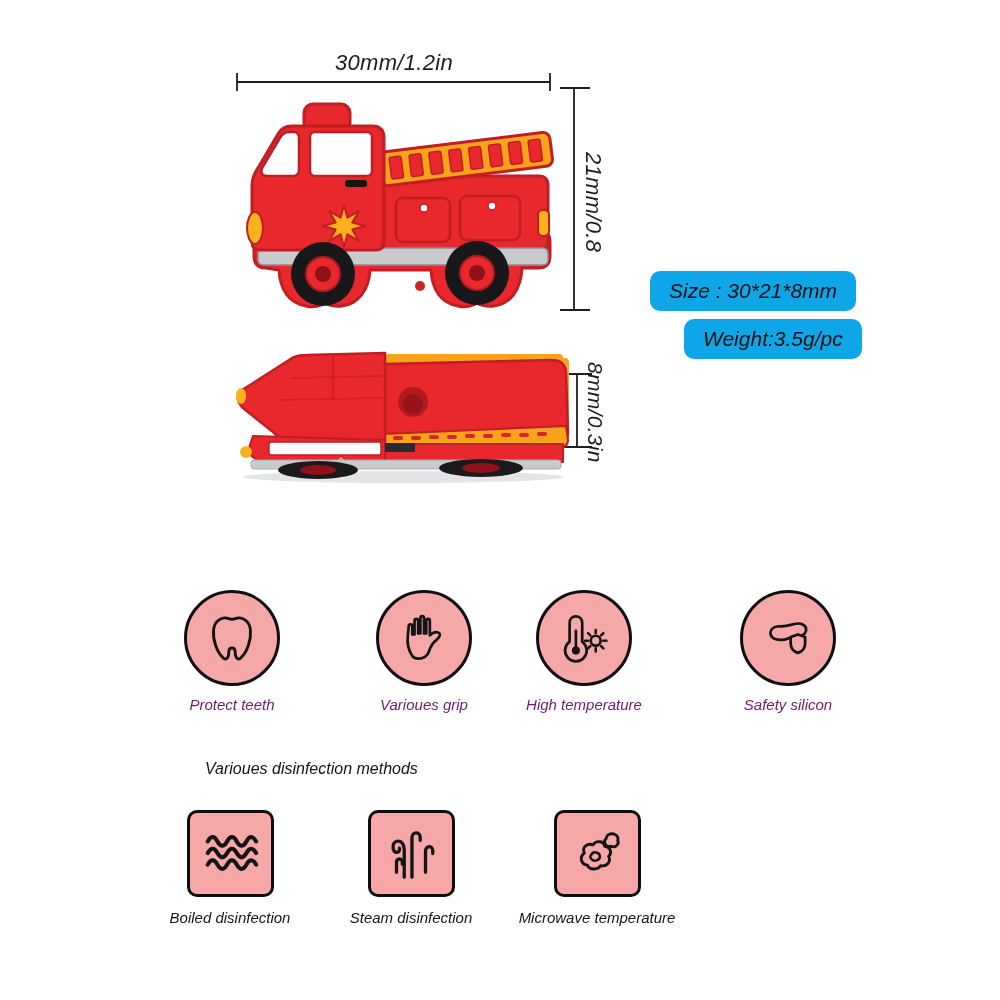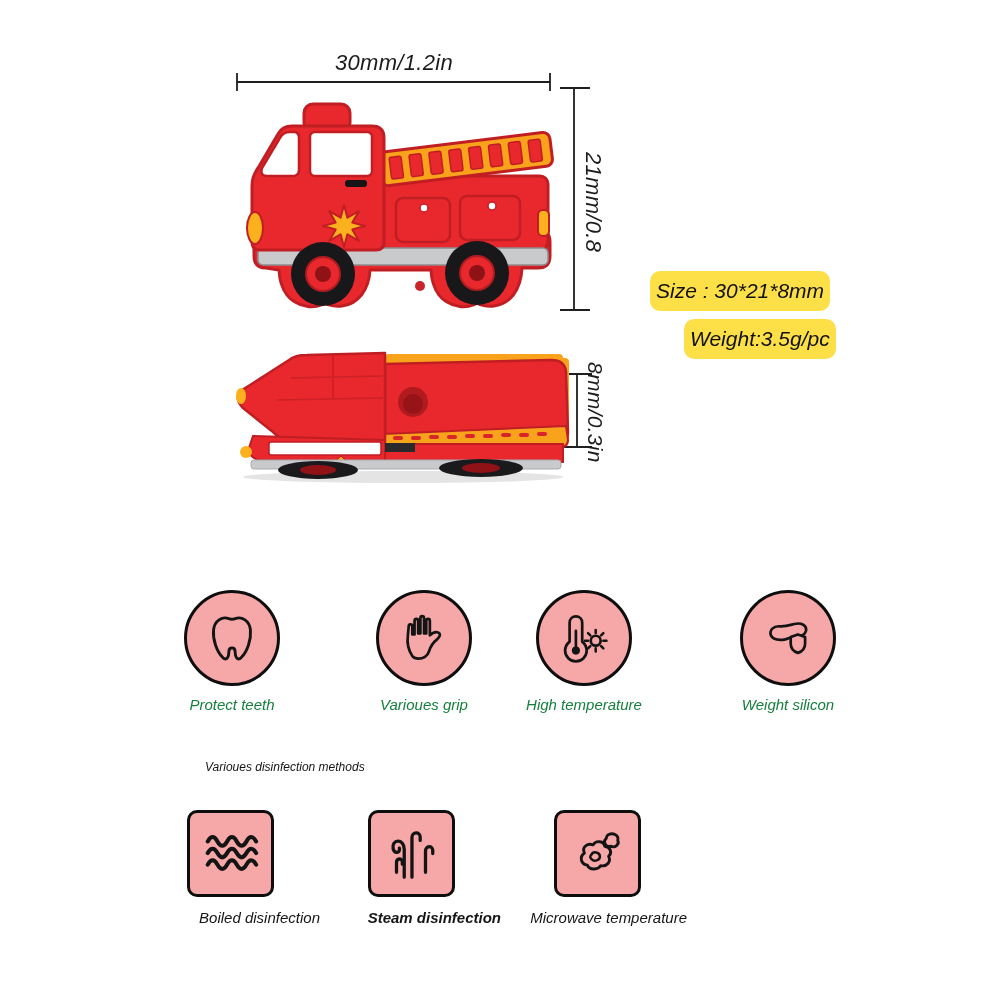--- a/index.html
+++ b/index.html
@@ -5,36 +5,36 @@
   html,body{margin:0;padding:0;background:#fff;}
   .canvas{
     position:relative;width:1000px;height:1000px;background:#ffffff;overflow:hidden;
     font-family:"Liberation Sans",sans-serif;font-style:italic;color:#141414;
   }
   .abs{position:absolute;}
   .dim-label{position:absolute;font-size:22px;letter-spacing:.3px;color:#1c1c1c;white-space:nowrap;}
   .dim-label.h{width:320px;text-align:center;}
   .dim-label.v{writing-mode:vertical-rl;text-align:center;}
   .badge{
-    position:absolute;background:#fde047;border-radius:10px;
-    padding:8px 6px;font-size:21px;color:#111;white-space:nowrap;
+    position:absolute;background:#0ea5e9;border-radius:10px;
+    padding:8px 19px;font-size:21px;color:#111;white-space:nowrap;
   }
   .feat{position:absolute;top:590px;width:180px;text-align:center;}
   .feat-circle{
     width:90px;height:90px;border:3.5px solid #0e0e0e;border-radius:50%;
     background:#f6a7a7;display:flex;align-items:center;justify-content:center;margin:0 auto;
   }
-  .feat-label{margin-top:10px;font-size:15px;color:#15803d;}
+  .feat-label{margin-top:10px;font-size:15px;color:#701a75;}
   .method{position:absolute;top:810px;width:180px;text-align:center;}
   .method-square{
     width:81px;height:81px;border:3.5px solid #0e0e0e;border-radius:10px;
     background:#f6a7a7;display:flex;align-items:center;justify-content:center;margin:0 auto;
   }
-  .method-label{margin-top:12px;font-size:15px;color:#151515;text-align:right;}
-  .section-heading{position:absolute;left:205px;top:760px;font-size:12px;color:#141414;}
+  .method-label{margin-top:12px;font-size:15px;color:#151515;}
+  .section-heading{position:absolute;left:205px;top:760px;font-size:16px;color:#141414;}
   svg{display:block;}
 </style>
 </head>
 <body>
 
 <div class="canvas">
 
   <svg class="abs" style="left:0;top:0;" width="1000" height="1000" viewBox="0 0 1000 1000">
     <g stroke="#1f1f1f" stroke-width="1.8" fill="none">
       <path d="M237,82 L550,82 M237,73 L237,91 M550,73 L550,91"></path>
@@ -185,37 +185,37 @@
   </div>
 
   <div class="feat" style="left:698px;">
     <div class="feat-circle">
       <svg width="54" height="54" viewBox="0 0 60 60" fill="none" stroke="#141414" stroke-width="3" stroke-linecap="round" stroke-linejoin="round">
         <path d="M 11,27 C 9,21 14,16.5 21,17 C 27,17.4 31,16 37,14.5 C 45,12.5 51,16 50,22
                  C 49,26.5 44,28.5 38,28.5 C 32,28.5 30,31.5 24,32 C 17,32.5 12.5,31 11,27 Z"></path>
         <path d="M 41,26 L 49,29 L 49,36 C 49,41.5 45.5,45 41,46.5 C 36.5,45 33,41.5 33,36 L 33,29 Z" fill="#f6a7a7"></path>
       </svg>
     </div>
-    <div class="feat-label">Weight silicon</div>
+    <div class="feat-label">Safety silicon</div>
   </div>
 
   <div class="section-heading">Varioues disinfection methods</div>
 
   <div class="method" style="left:140px;">
     <div class="method-square">
       <svg width="58" height="58" viewBox="0 0 60 60" fill="none" stroke="#141414" stroke-width="4.2" stroke-linecap="round">
         <path d="M 7,17 q 5,-9 10,0 q 5,9 10,0 q 5,-9 10,0 q 5,9 10,0 q 5,-9 10,0"></path>
         <path d="M 7,29 q 5,-9 10,0 q 5,9 10,0 q 5,-9 10,0 q 5,9 10,0 q 5,-9 10,0"></path>
         <path d="M 7,41 q 5,-9 10,0 q 5,9 10,0 q 5,-9 10,0 q 5,9 10,0 q 5,-9 10,0"></path>
       </svg>
     </div>
     <div class="method-label">Boiled disinfection</div>
   </div>
 
-  <div class="method" style="left:321px;font-weight:bold;">
+  <div class="method" style="left:321px;">
     <div class="method-square">
       <svg width="58" height="58" viewBox="0 0 60 60" fill="none" stroke="#141414" stroke-width="3.4" stroke-linecap="round">
         <path d="M 23,54 L 23,25 C 23,13.5 9.5,14.5 11.5,24.5 C 12.7,30 19,29.5 18,24"></path>
         <path d="M 31,54 L 31,13 C 31,6.5 39.5,6.5 39.5,12.5 L 39.5,16"></path>
         <path d="M 45,49 L 45,27 C 45,21 52.5,21 52.5,26.5 L 52.5,29.5"></path>
         <path d="M 15,49 L 15,39 C 15,34 21,34 21,38.5 L 21,40.5"></path>
       </svg>
     </div>
     <div class="method-label">Steam disinfection</div>
   </div>

